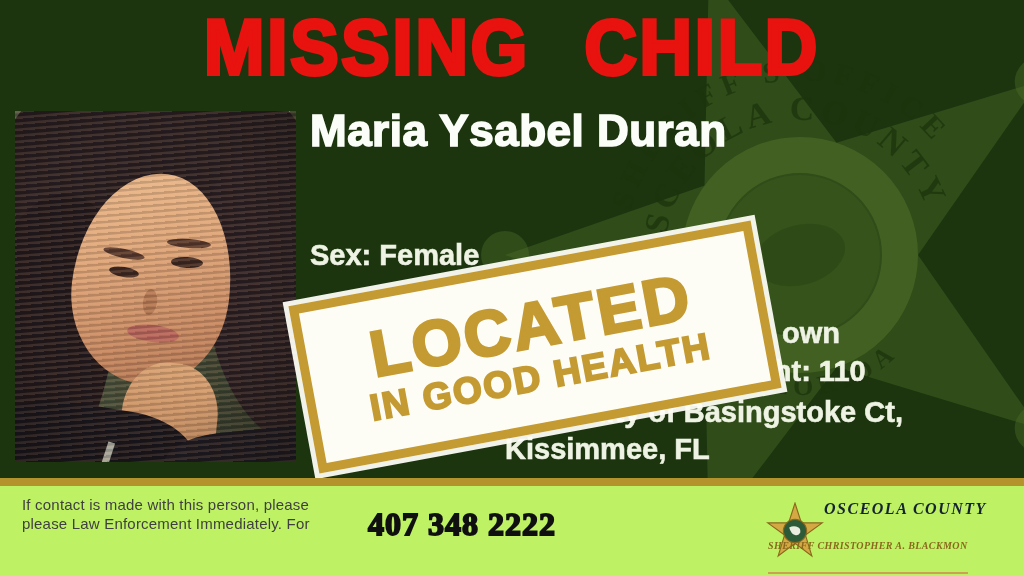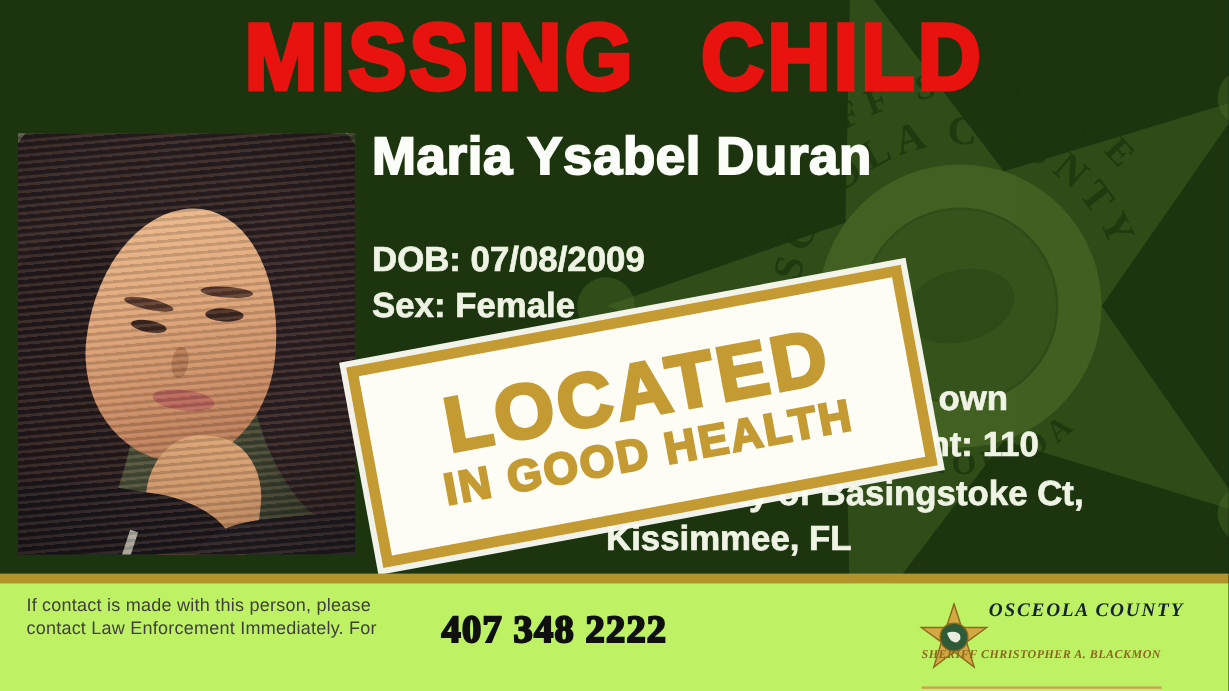--- a/index.html
+++ b/index.html
@@ -160,37 +160,36 @@
     <div class="ph-jacket-l"></div>
     <div class="ph-jacket-r"></div>
     <div class="ph-zip"></div>
     <div class="ph-scan"></div>
     <div class="ph-vignette"></div>
   </div>
 
   <div class="info">
     <div class="person-name">Maria Ysabel Duran</div>
   </div>
-  <div class="detail d-dob">DOB: 07/08/2009</div>
   <div class="detail d-sex">Sex: Female</div>
   <div class="detail d-hair">own</div>
   <div class="detail d-weight">ight: 110</div>
   <div class="detail d-loc1">in the vicinity of Basingstoke Ct,</div>
   <div class="detail d-loc2">Kissimmee, FL</div>
 
   <div class="stamp">
     <div class="stamp-line1">LOCATED</div>
     <div class="stamp-line2">IN GOOD HEALTH</div>
   </div>
 
   <div class="gold-rule"></div>
   <div class="footer">
     <div class="notice">
       <div>If contact is made with this person, please</div>
-      <div>contact Law Enforcement Immediately. For</div>
+      <div>please Law Enforcement Immediately. For</div>
     </div>
     <div class="phone">407 348 2222</div>
 
     <div class="agency">
       <svg class="agency-star" viewBox="0 0 100 100">
         <polygon points="50,2 61,36 97,36 68,57 79,93 50,71 21,93 32,57 3,36 39,36" fill="#d4a943" stroke="#8a681c" stroke-width="2"></polygon>
         <circle cx="50" cy="50" r="20" fill="#2e5b37" stroke="#8a681c" stroke-width="2"></circle>
         <path d="M 40 44 q 8 -4 16 0 q 4 2 3 9 q -4 6 -9 4 q -7 -2 -10 -13 z" fill="#e9ecdf"></path>
       </svg>
       <div class="agency-county">OSCEOLA COUNTY</div>

